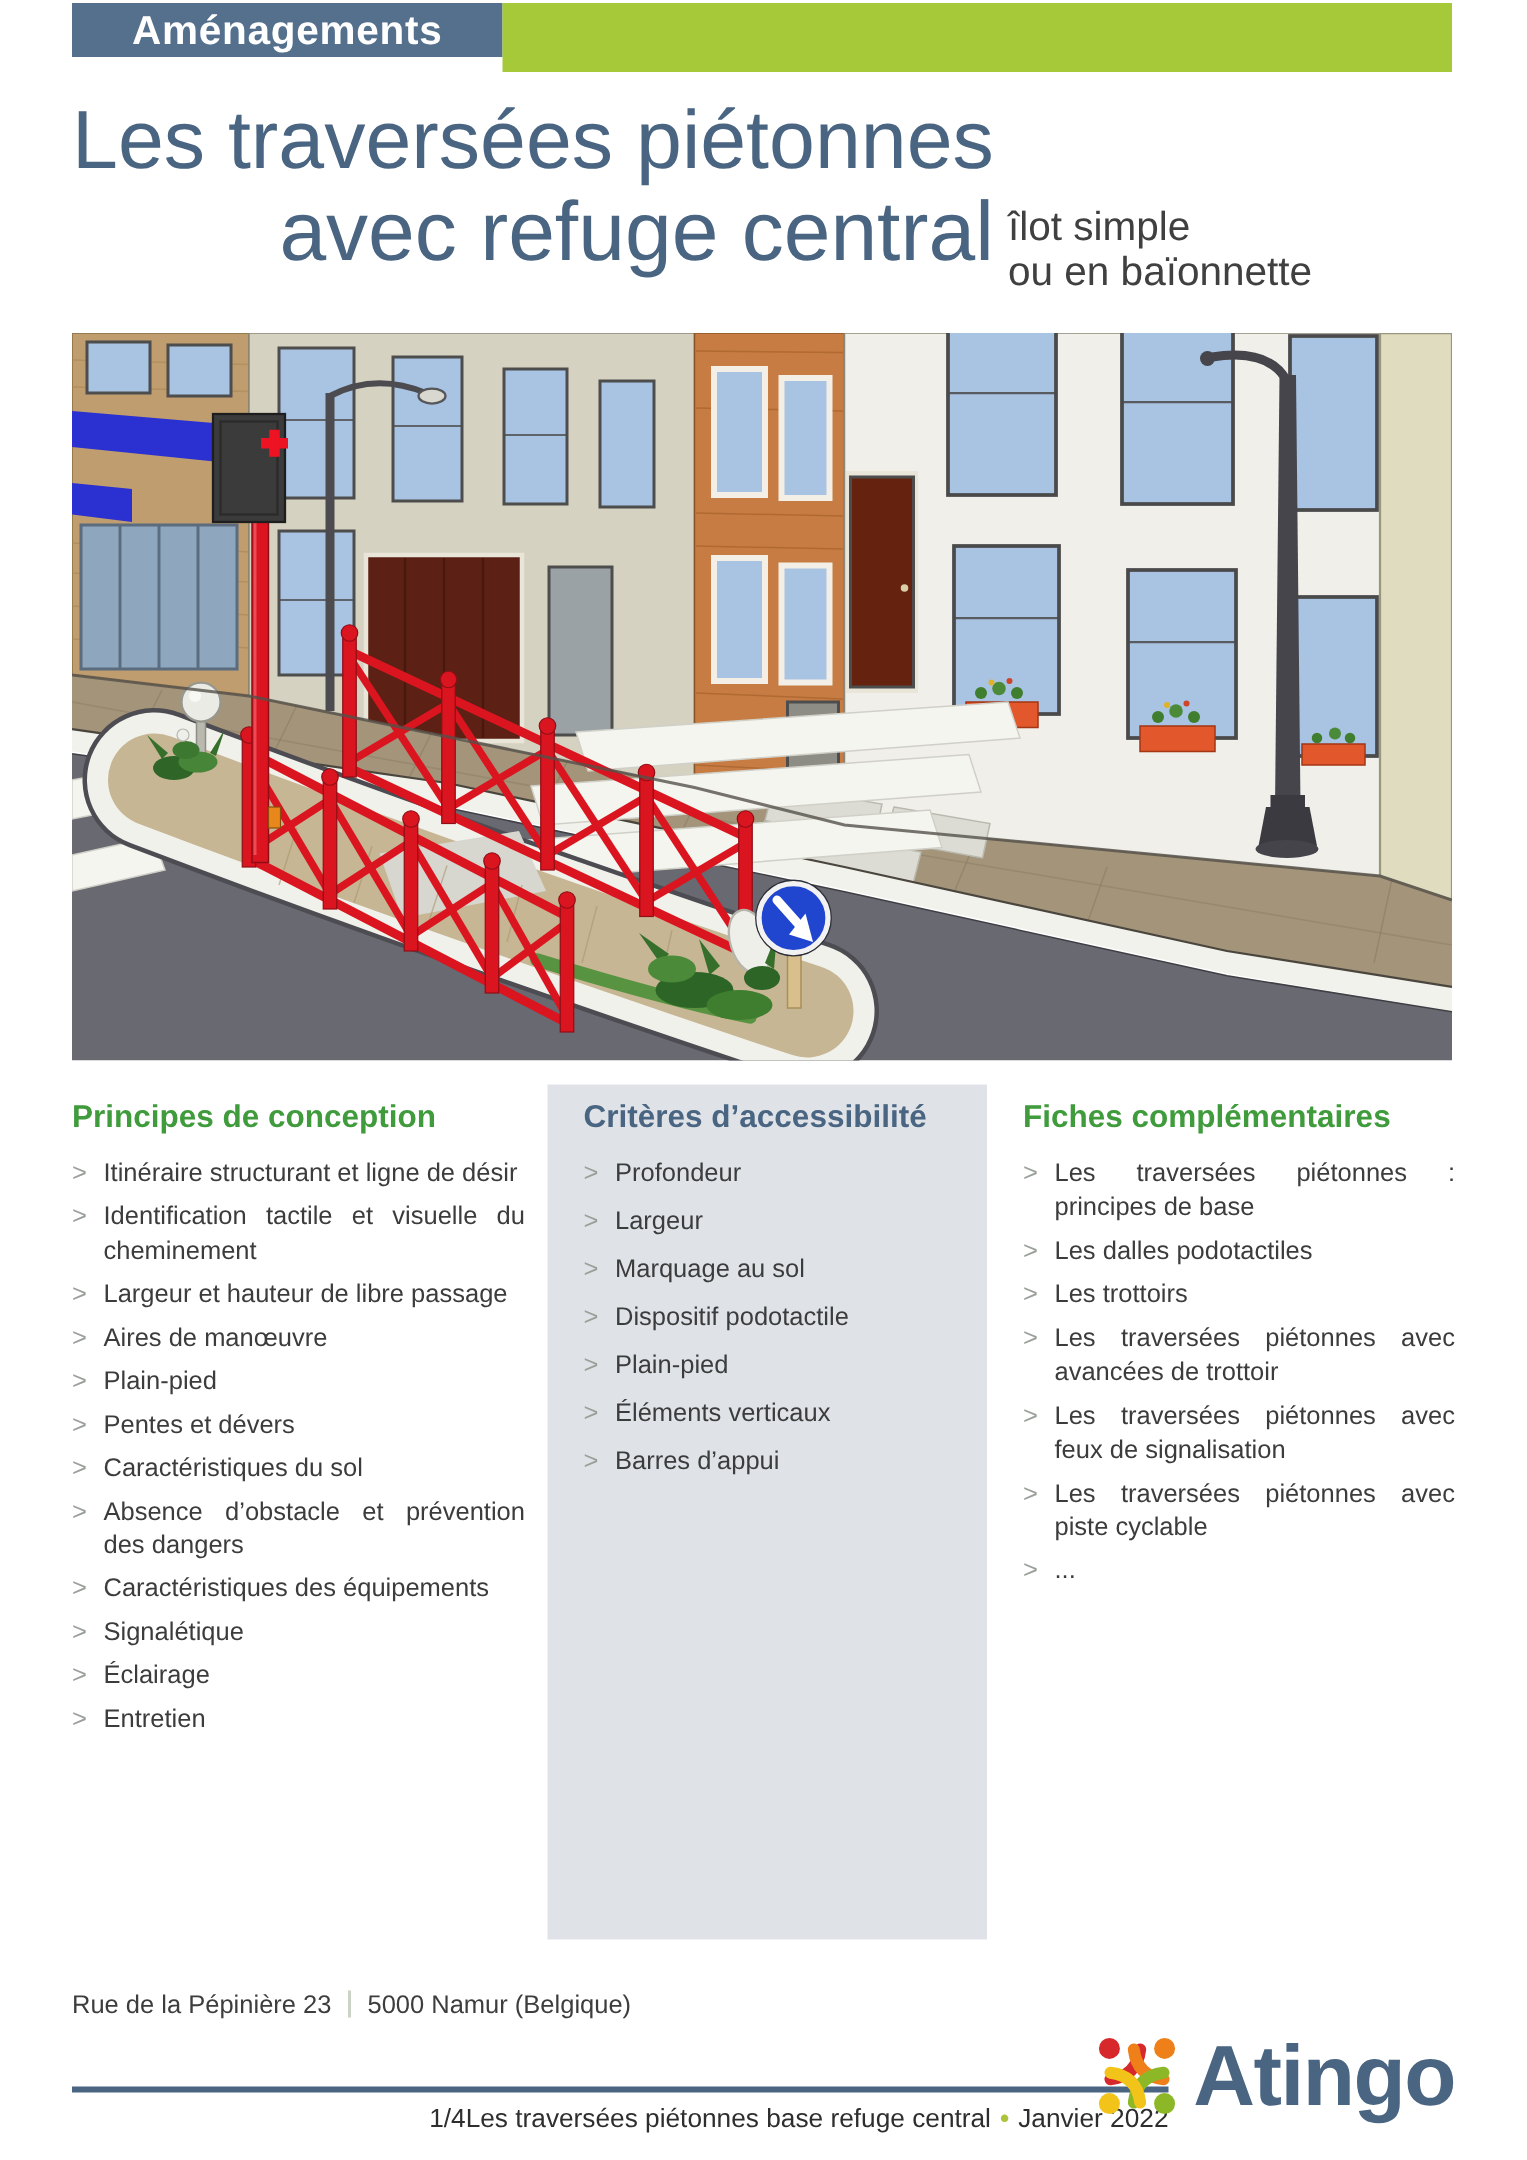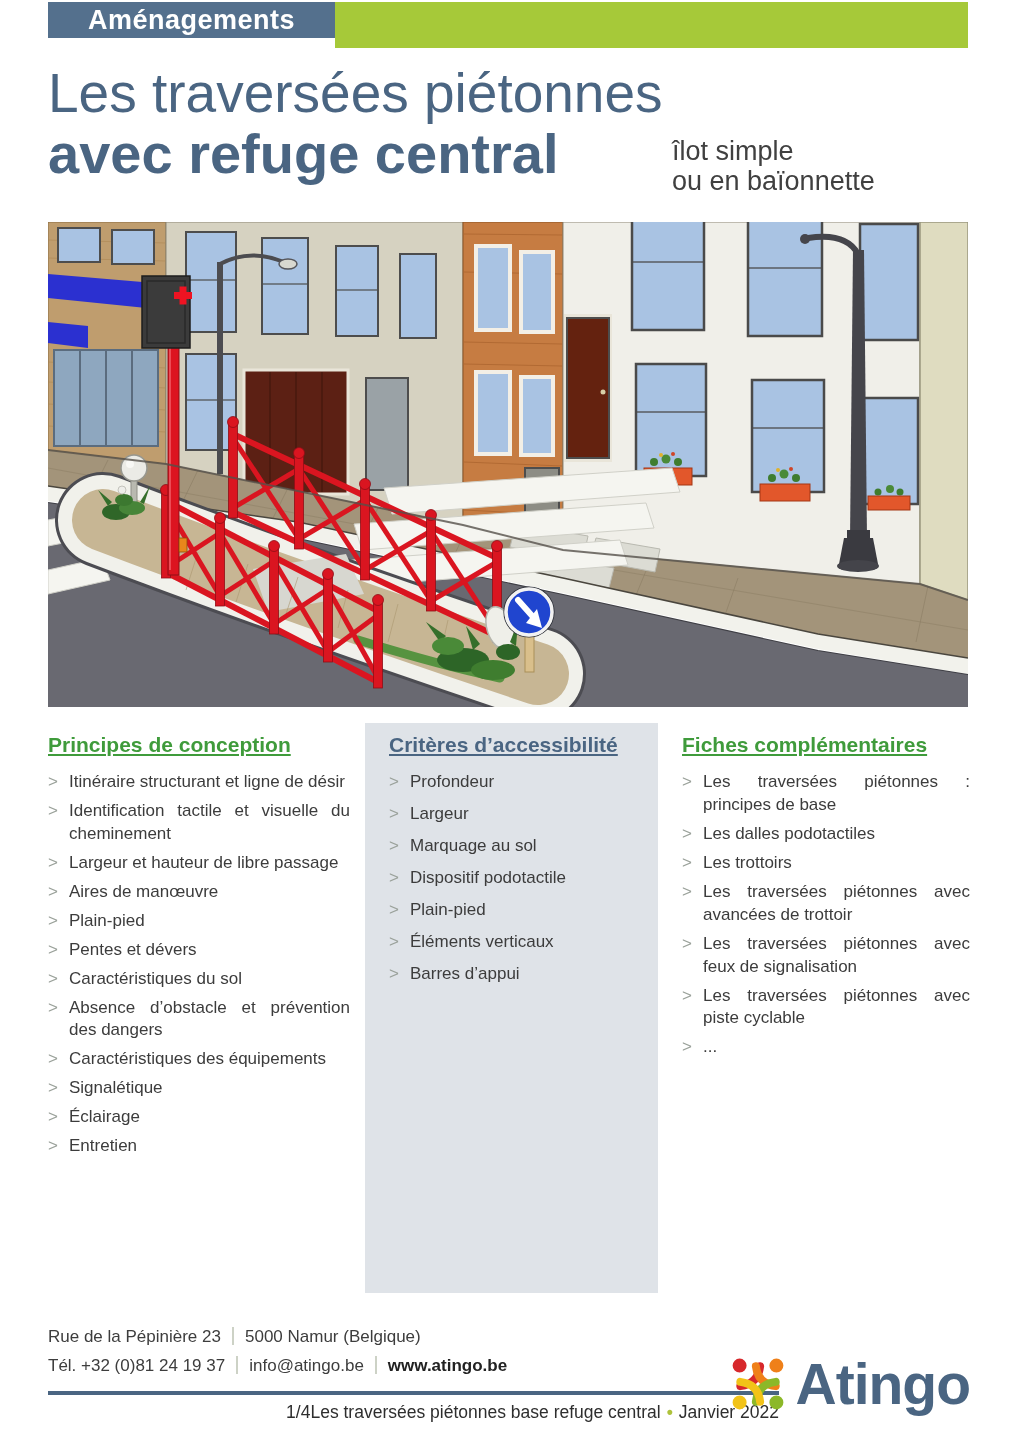--- a/index.html
+++ b/index.html
@@ -11,33 +11,33 @@
 
   
   #category-box{
     left:48px;top:2px;width:287px;height:36px;background:#54708d;color:#fff;
     display:flex;align-items:center;justify-content:center;
     font-size:27px;font-weight:bold;letter-spacing:.5px;
   }
   #green-bar{left:335px;top:2px;width:633px;height:46px;background:#a6c939;}
   #title{left:48px;top:62px;color:#4a6582;}
   #title .t1{font-size:55px;font-weight:400;line-height:62px;white-space:nowrap;}
-  #title .t2{font-size:56px;font-weight:bold;line-height:60px;white-space:nowrap;}
+  #title .t2{font-size:56px;font-weight:normal;line-height:60px;white-space:nowrap;text-align:right;}
   #subtitle{left:672px;top:136px;color:#404040;font-size:27px;line-height:30px;}
 
   
   #illustration{left:48px;top:222px;width:920px;height:485px;}
   #illustration svg{display:block;width:100%;height:100%;}
 
   
   #col-principles{left:48px;top:723px;width:302px;}
   #col-accessibility{left:365px;top:723px;width:293px;height:570px;background:#dfe3e8;
     box-sizing:border-box;padding:0 20px 0 24px;}
   #col-related{left:682px;top:723px;width:288px;}
-  .col-heading{font-size:21px;font-weight:bold;margin:10px 0 14px;text-decoration:underline;}
+  .col-heading{font-size:21px;font-weight:bold;margin:10px 0 14px;}
   #col-principles .col-heading,#col-related .col-heading{color:#3f9b3b;}
   #col-accessibility .col-heading{color:#4a6582;}
   .li{display:flex;margin-bottom:6px;font-size:17px;line-height:1.35;color:#3c3c3c;}
   .chev{width:21px;flex:none;color:#9aa19a;}
   .txt{flex:1;text-align:justify;}
   #col-accessibility .txt{text-align:left;}
   #col-accessibility .li{margin-bottom:9px;}
 
   
   #address{left:48px;top:1322px;font-size:17px;line-height:29px;color:#3d3d3d;white-space:nowrap;}
@@ -498,23 +498,20 @@
         <span class="chev">&gt;</span>
         <span class="txt">...</span>
       </div>
     </div>
 </div>
 
 <div class="abs" id="address">
   <div>
     <span>Rue de la Pépinière 23</span><span class="sep"></span><span>5000 Namur (Belgique)</span>
   </div>
-  <div>
-    <span>Tél. +32 (0)81 24 19 37</span><span class="sep"></span><a href="#" class="plain" style="color:#3d3d3d;text-decoration:none;">info@atingo.be</a><span class="sep"></span><a href="#" class="weblink">www.atingo.be</a>
-  </div>
 </div>
 
 <div class="abs" id="footer-rule"></div>
 
 <div class="abs" id="footer-line">
   <span>1/4</span>
   <span id="footer-doc">
     <span>Les traversées piétonnes base refuge central</span><span class="bullet">•</span><span>Janvier 2022</span>
   </span>
 </div>

